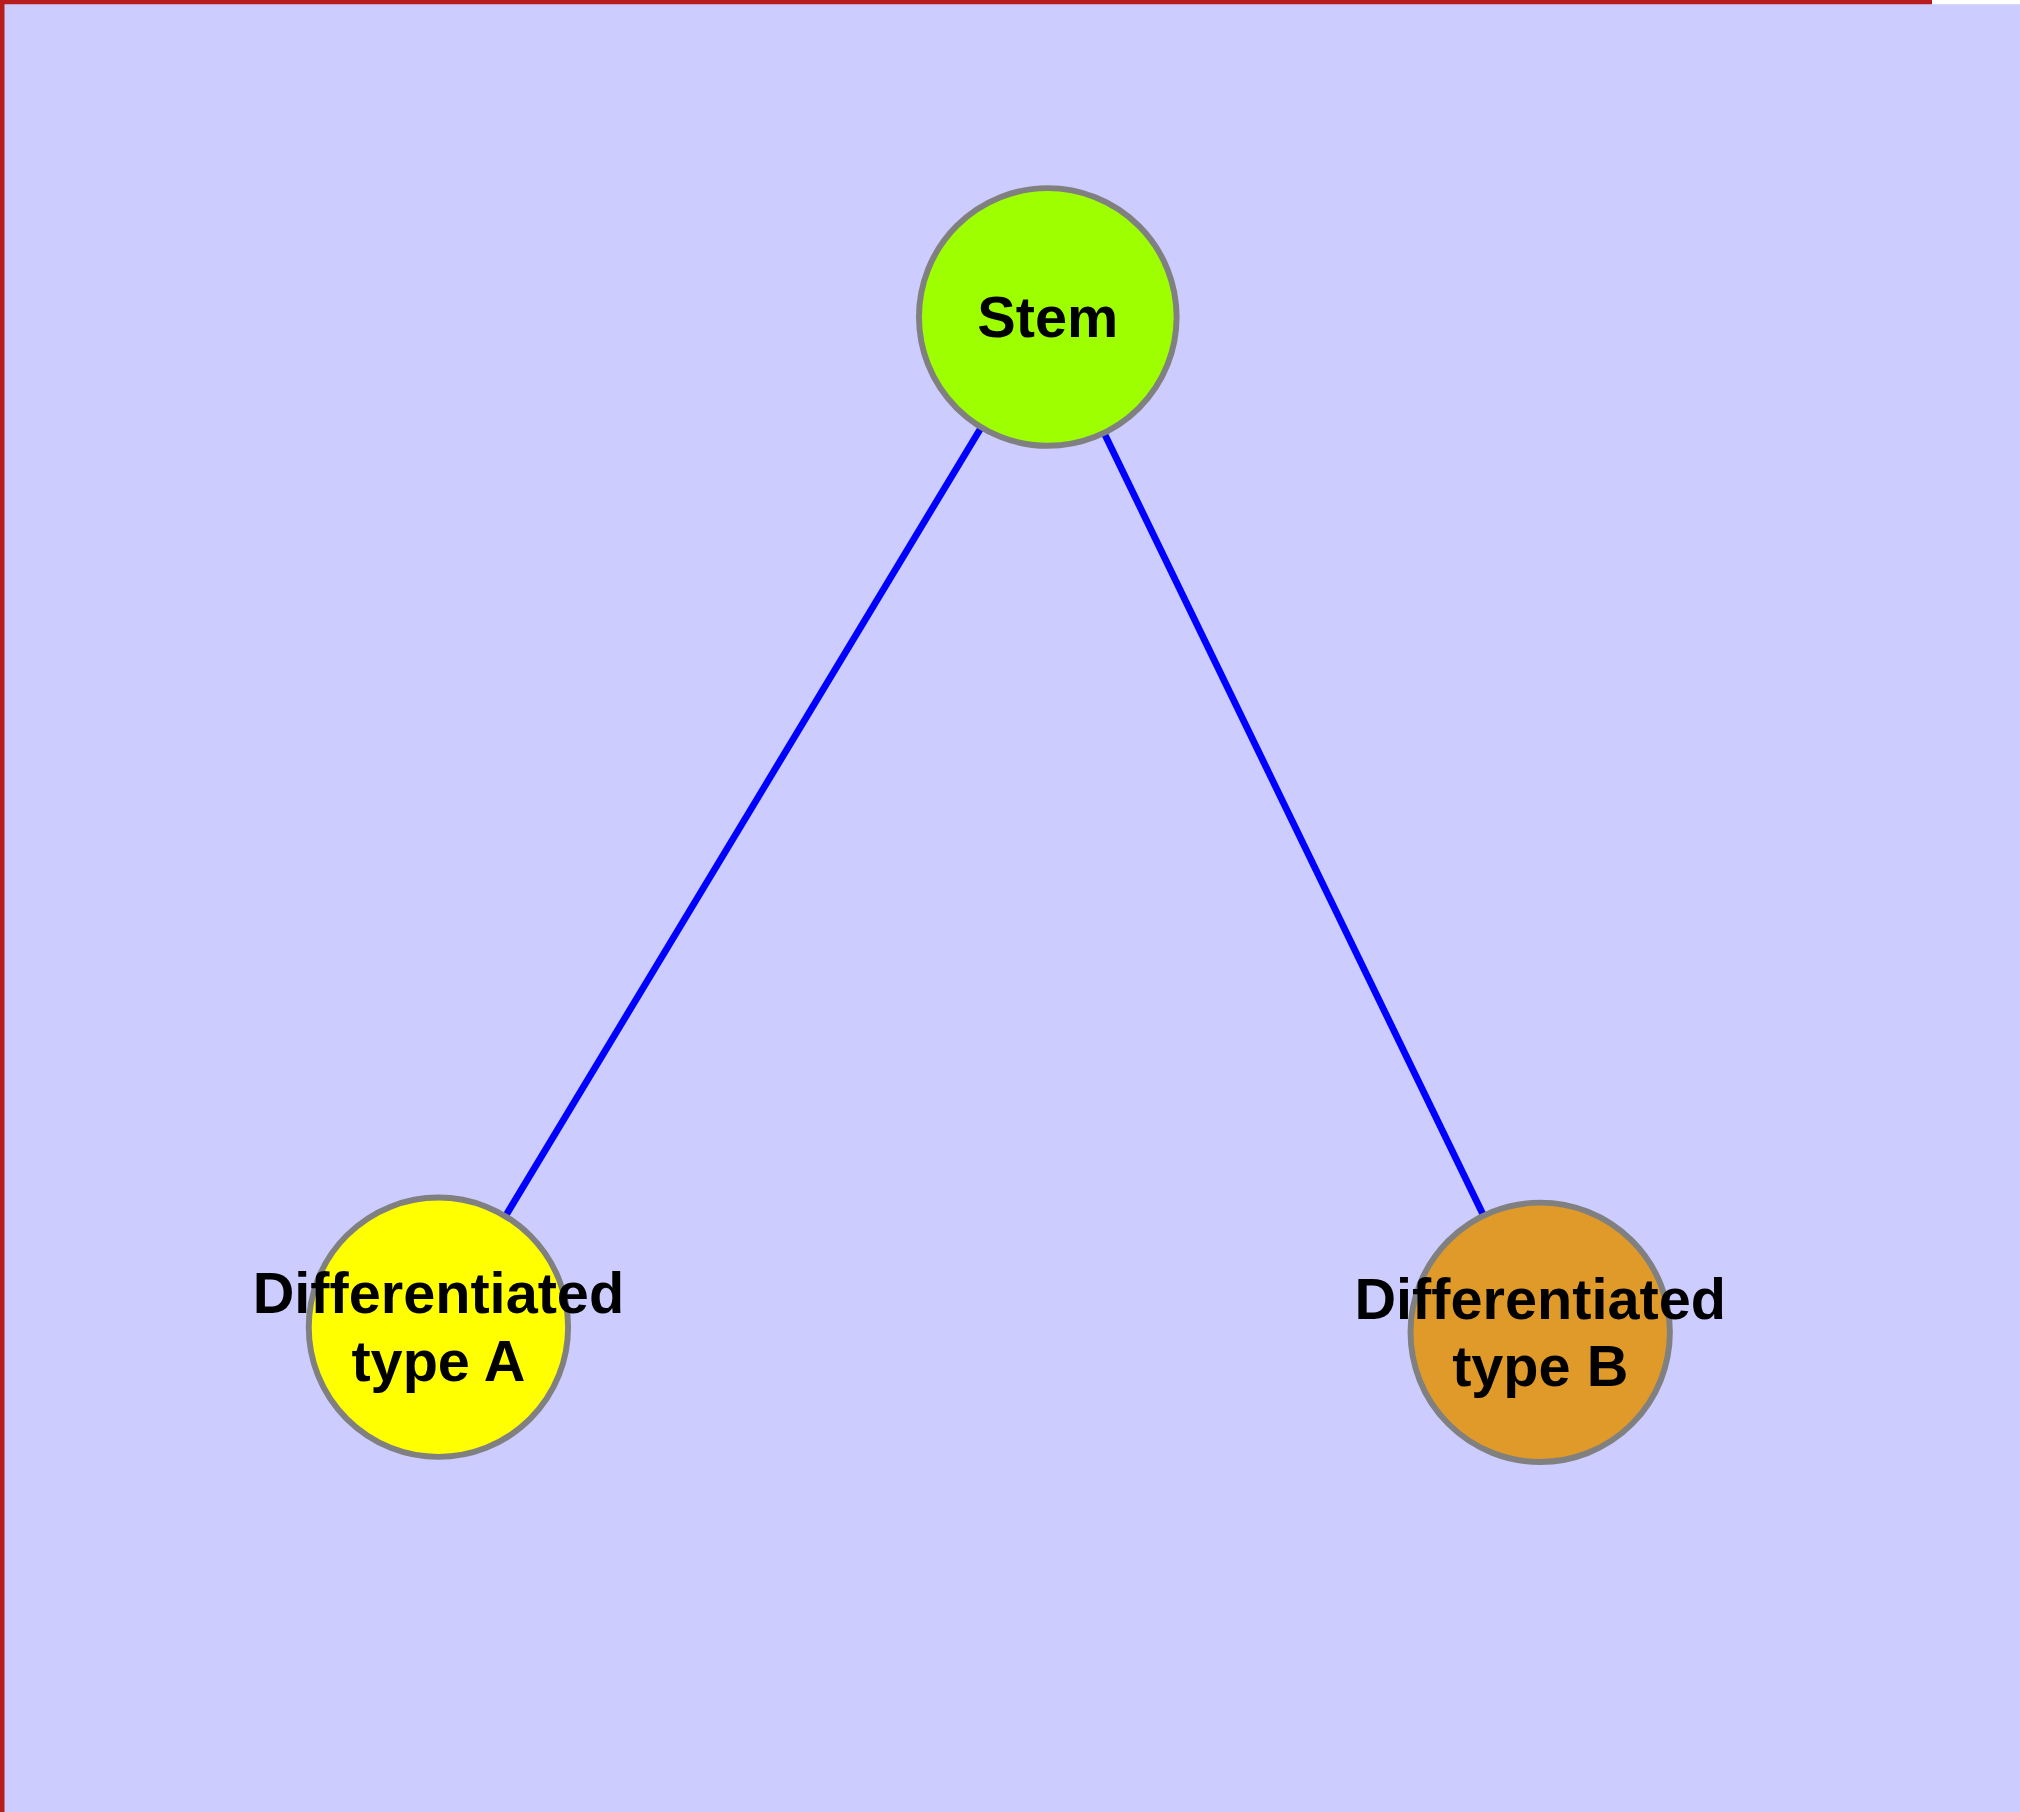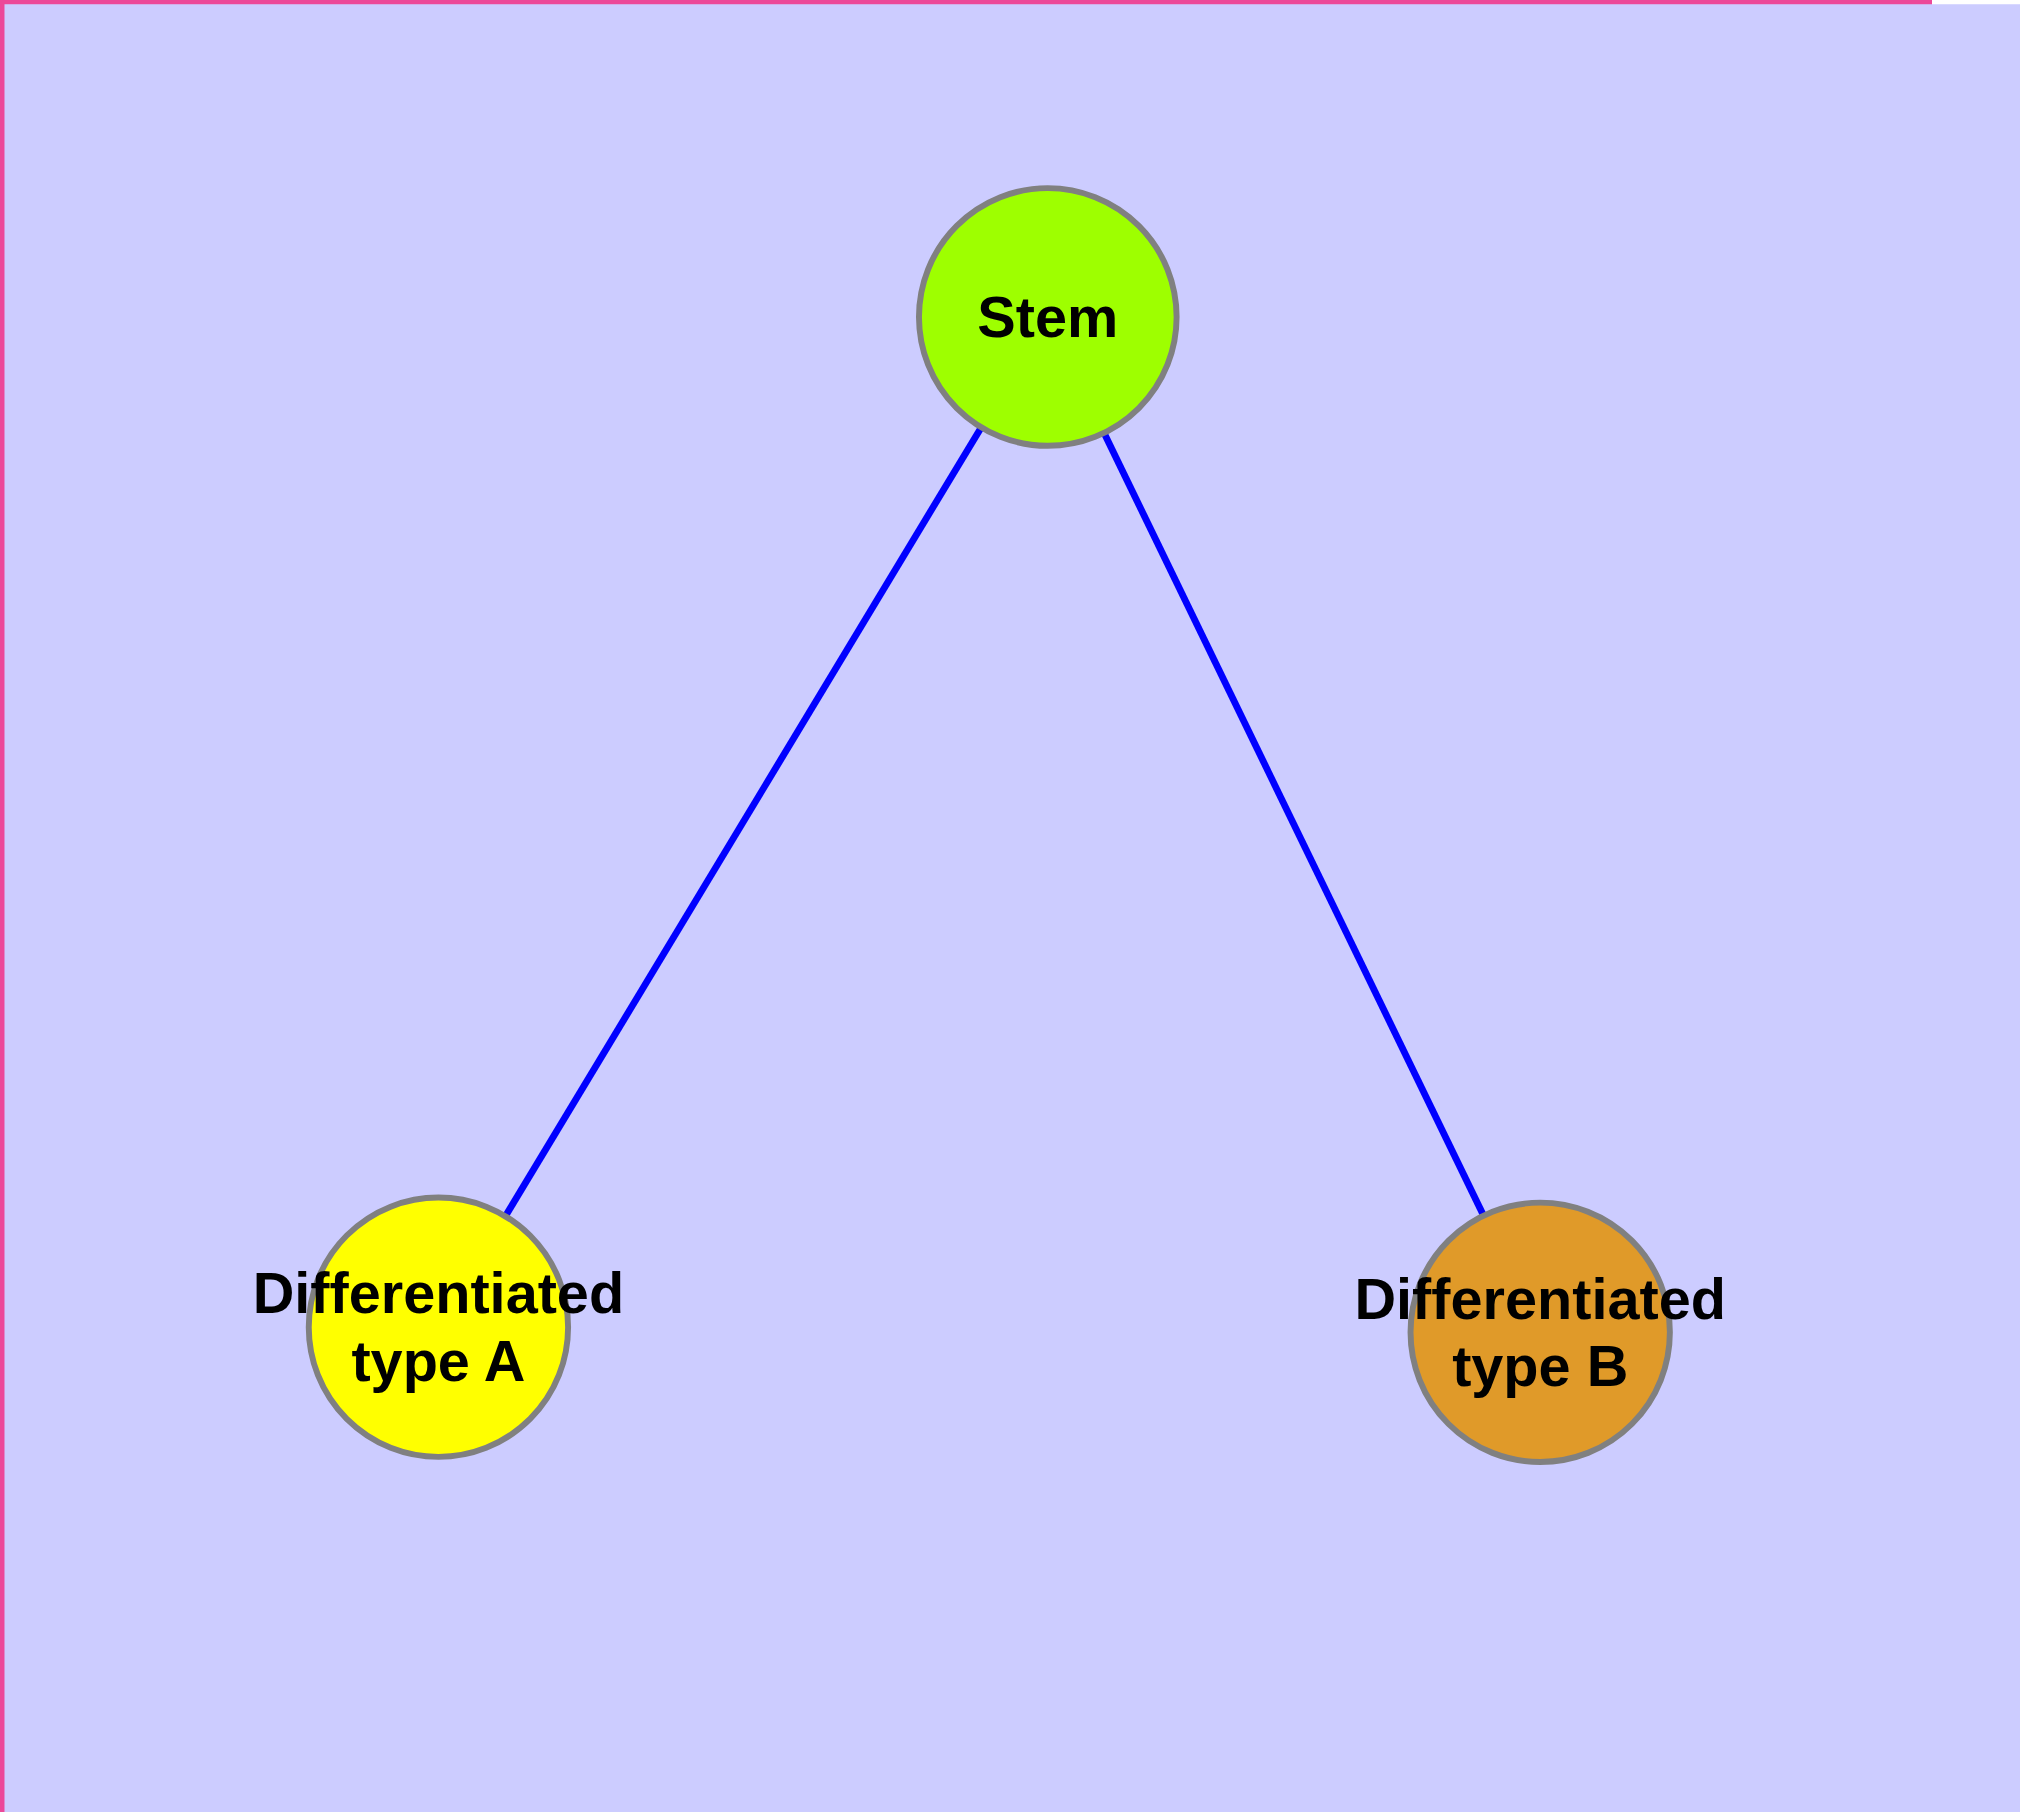--- a/index.html
+++ b/index.html
@@ -11,21 +11,21 @@
   body {
     width: 2021px;
     height: 1812px;
     overflow: hidden;
     font-family: "Liberation Sans", "DejaVu Sans", sans-serif;
   }
   #graph-canvas {
     position: relative;
     width: 1932px;
     height: 1812px;
-    background: #ec4899;
+    background: #b91c1c;
   }
   #graph-svg {
     position: absolute;
     left: 0;
     top: 0;
     width: 2021px;
     height: 1812px;
     display: block;
   }
   .node-label {

